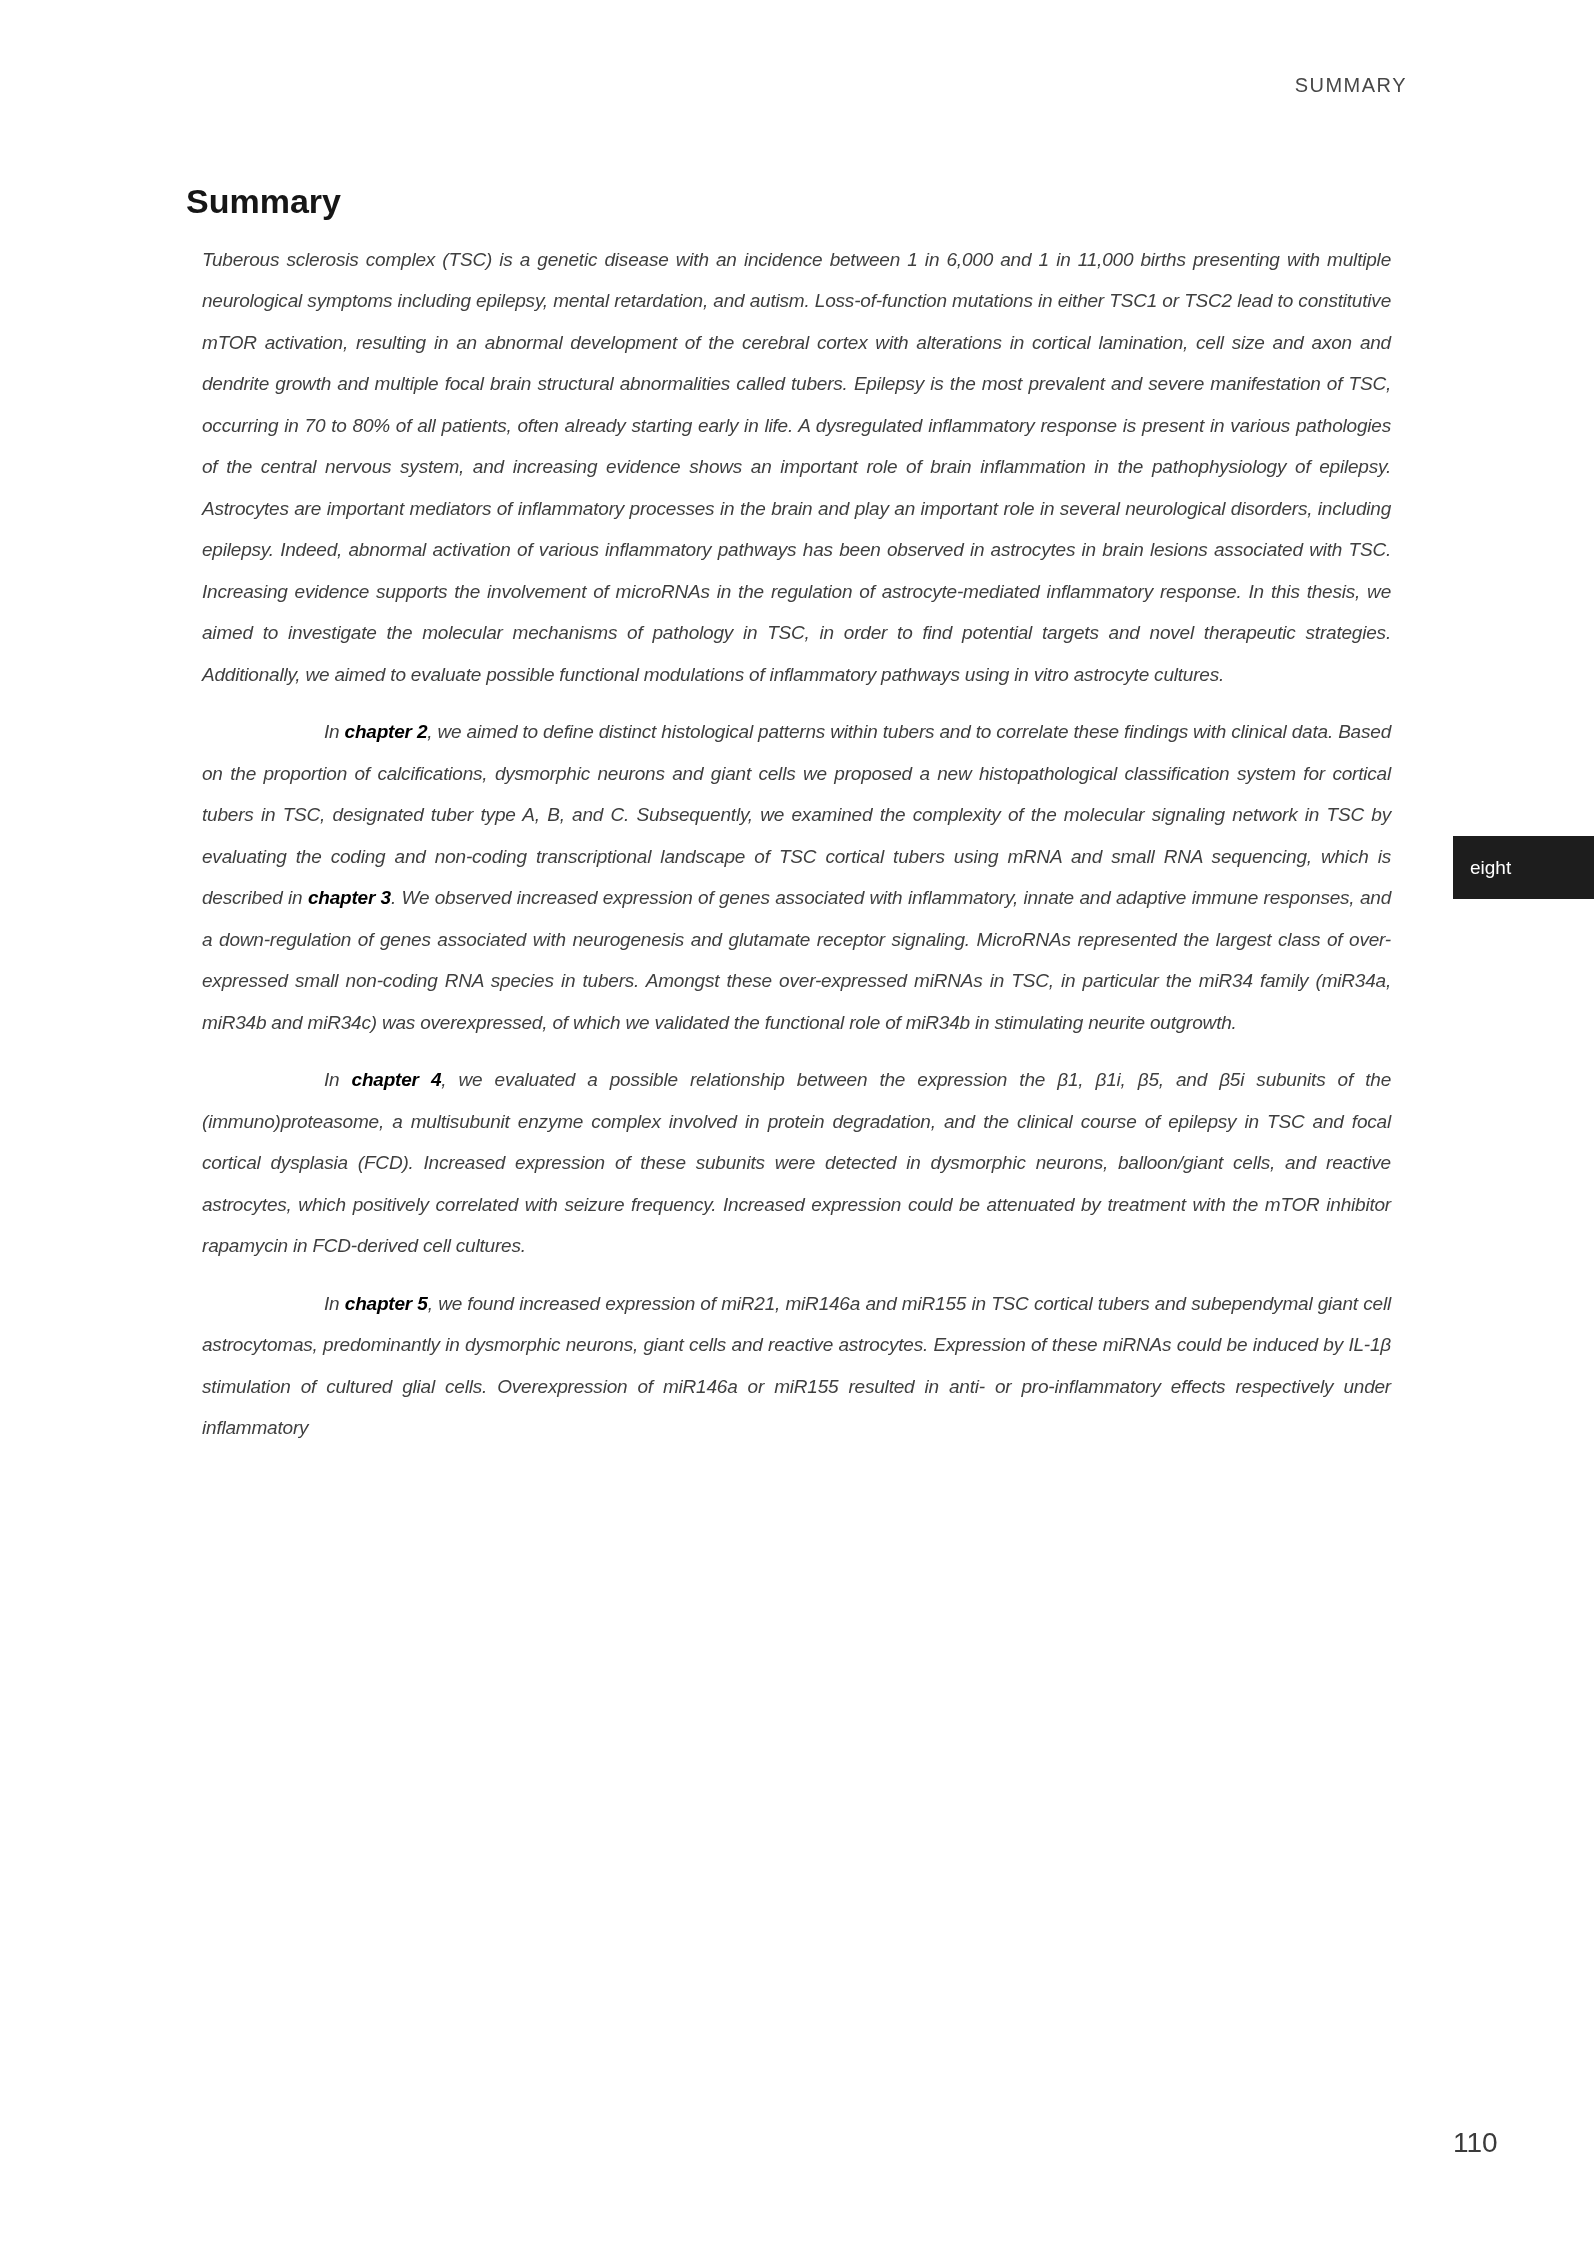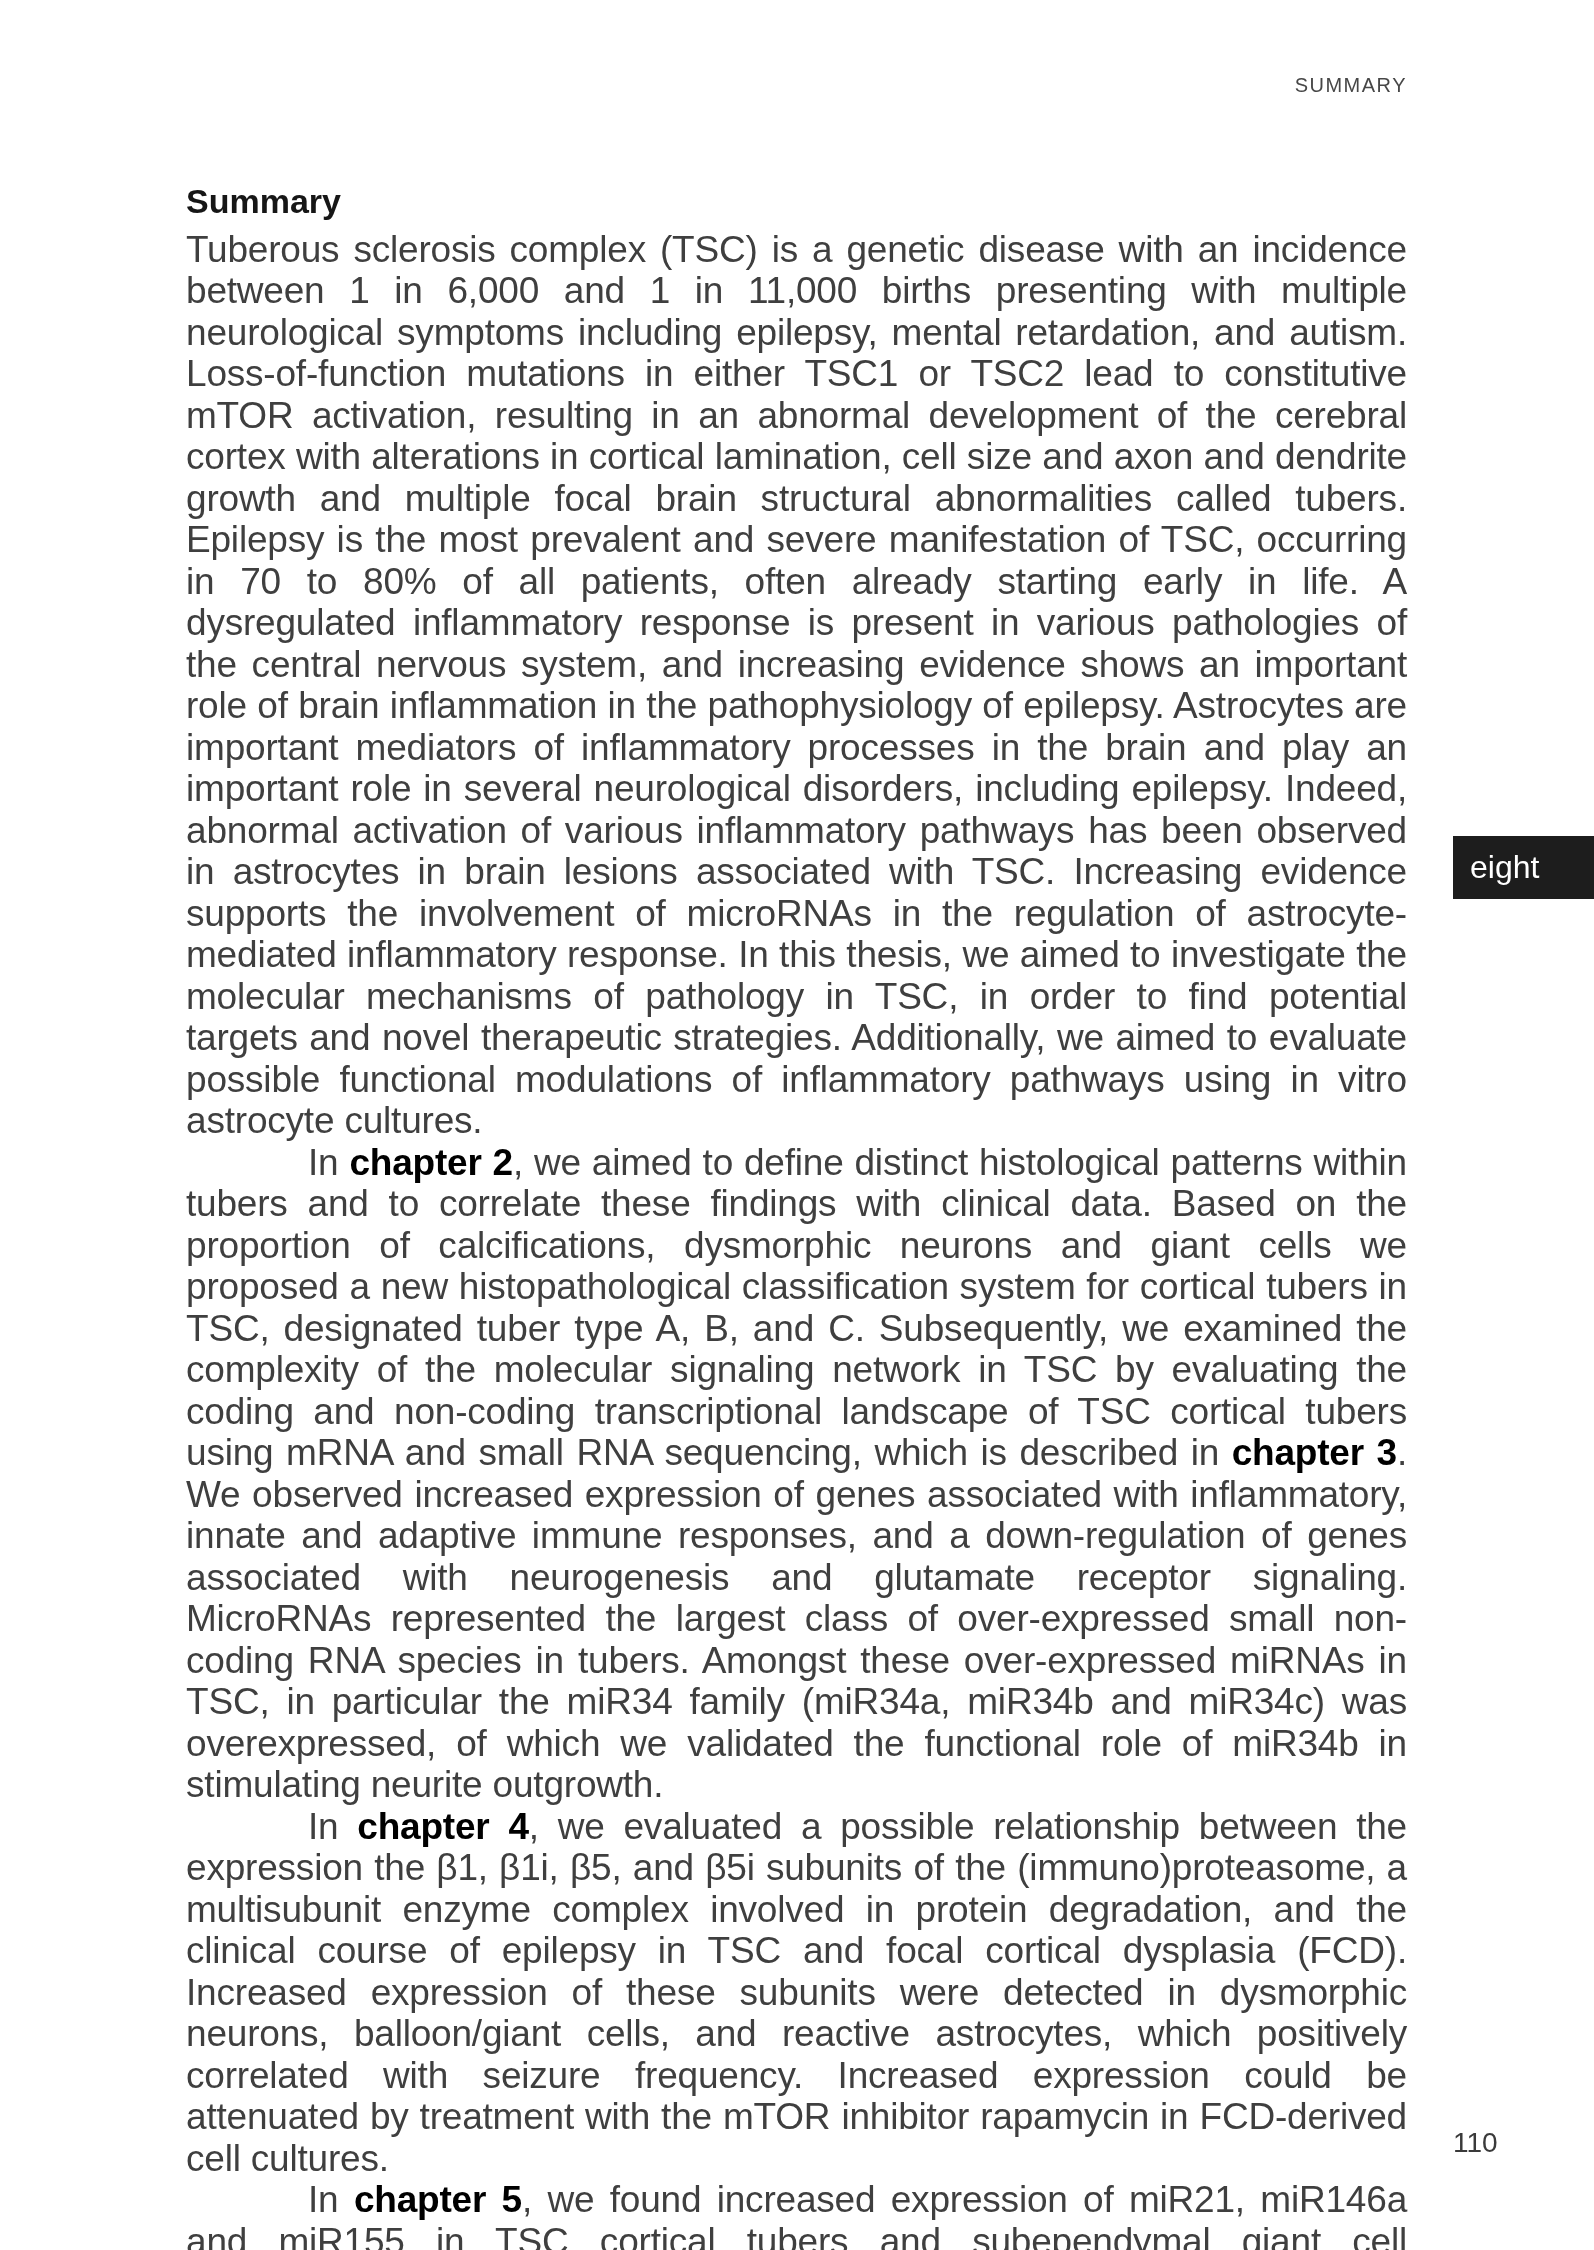--- a/index.html
+++ b/index.html
@@ -32,45 +32,46 @@
     width: 1221px;
   }
   .page-title {
     margin: 0 0 6px 0;
     font-size: 34px;
     font-weight: bold;
     line-height: 1.25;
     color: #161616;
   }
   .text-block p {
-    margin: 0;
-    font-size: 37px;
+    margin: 16px;
+    font-size: 19px;
     line-height: 41.5px;
     text-align: justify;
     color: #3f3f3f;
     letter-spacing: -0.2px;
+    font-style: italic;
   }
   .text-block p.indent {
     text-indent: 122px;
   }
   .text-block strong {
     font-weight: bold;
     color: #000000;
   }
   .side-tab {
     position: absolute;
     top: 836px;
     right: 0;
     width: 141px;
     height: 63px;
     box-sizing: border-box;
     padding-left: 17px;
     display: flex;
     align-items: center;
-    font-size: 32px;
+    font-size: 19px;
   }
   .page-number {
     position: absolute;
     top: 2127px;
     left: 1453px;
     font-size: 28px;
     color: #3a3a3a;
   }
 </style>
 </head>

